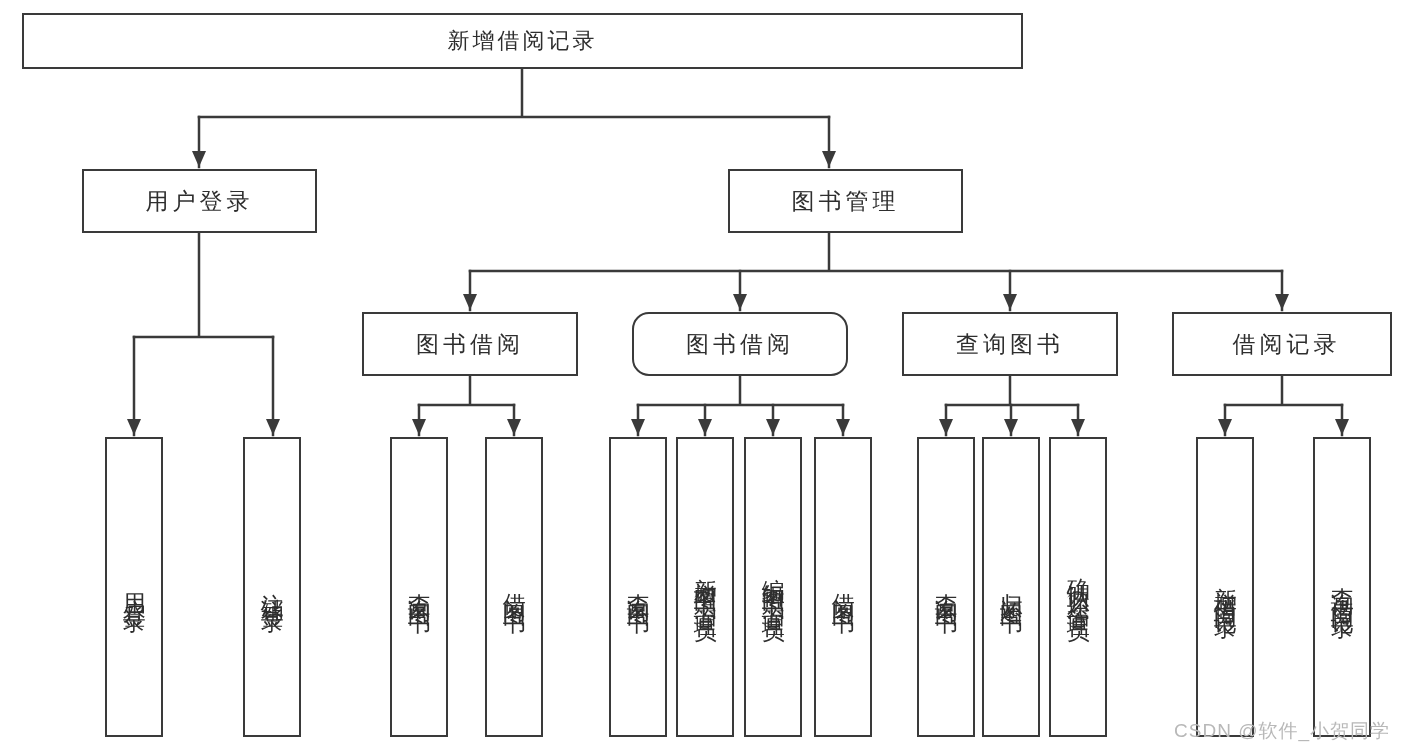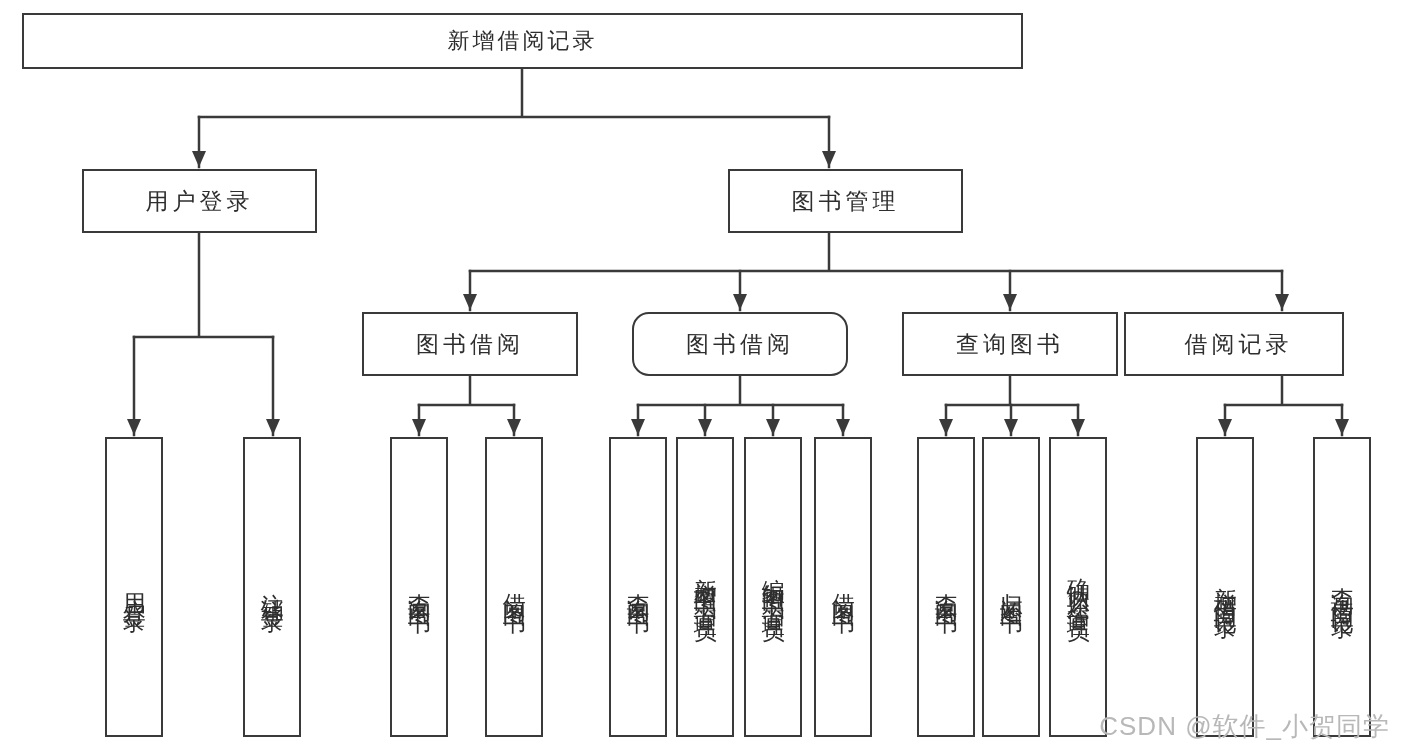--- a/index.html
+++ b/index.html
@@ -24,21 +24,21 @@
     text-align:center;white-space:nowrap;
   }
   .node.root{font-size:22px;letter-spacing:3px;}
   .node.vertical{
     writing-mode:vertical-rl;
     font-size:23px;letter-spacing:6px;white-space:normal;
     line-height:1.1;
   }
   .watermark{
     position:absolute;right:15px;bottom:3px;
-    font-size:26px;letter-spacing:1px;color:var(--wm);z-index:5;
+    font-size:19px;letter-spacing:1px;color:var(--wm);z-index:5;
   }
 </style>
 </head>
 <body>
 
 <div class="stage">
 
   <svg class="connectors" viewBox="0 0 1405 747" xmlns="http://www.w3.org/2000/svg">
     <defs>
       <marker id="arrowhead" markerUnits="userSpaceOnUse" markerWidth="18" markerHeight="16" refX="16" refY="7" orient="auto">
@@ -76,21 +76,21 @@
   </svg>
 
   <div class="node root" style="left:22px;top:13px;width:1001px;height:56px;">新增借阅记录</div>
 
   <div class="node" style="left:82px;top:169px;width:235px;height:64px;">用户登录</div>
   <div class="node" style="left:712px;top:169px;width:235px;height:64px;margin-left:16px;">图书管理</div>
 
   <div class="node" style="left:362px;top:312px;width:216px;height:64px;">图书借阅</div>
   <div class="node" style="left:632px;top:312px;width:216px;height:64px;border-radius:17px;">图书借阅</div>
   <div class="node" style="left:902px;top:312px;width:216px;height:64px;">查询图书</div>
-  <div class="node" style="left:1124px;top:312px;width:220px;height:64px;padding-left:9px;">借阅记录</div>
+  <div class="node" style="left:1172px;top:312px;width:220px;height:64px;padding-left:9px;">借阅记录</div>
 
   <div class="node vertical" style="left:105px;top:437px;width:58px;height:300px;">用户登录</div>
   <div class="node vertical" style="left:243px;top:437px;width:58px;height:300px;">注销登录</div>
 
   <div class="node vertical" style="left:390px;top:437px;width:58px;height:300px;">查询图书</div>
   <div class="node vertical" style="left:485px;top:437px;width:58px;height:300px;">借阅图书</div>
 
   <div class="node vertical" style="left:609px;top:437px;width:58px;height:300px;">查询图书</div>
   <div class="node vertical" style="left:676px;top:437px;width:58px;height:300px;">新增图书（管理员）</div>
   <div class="node vertical" style="left:744px;top:437px;width:58px;height:300px;">编辑图书（管理员）</div>

